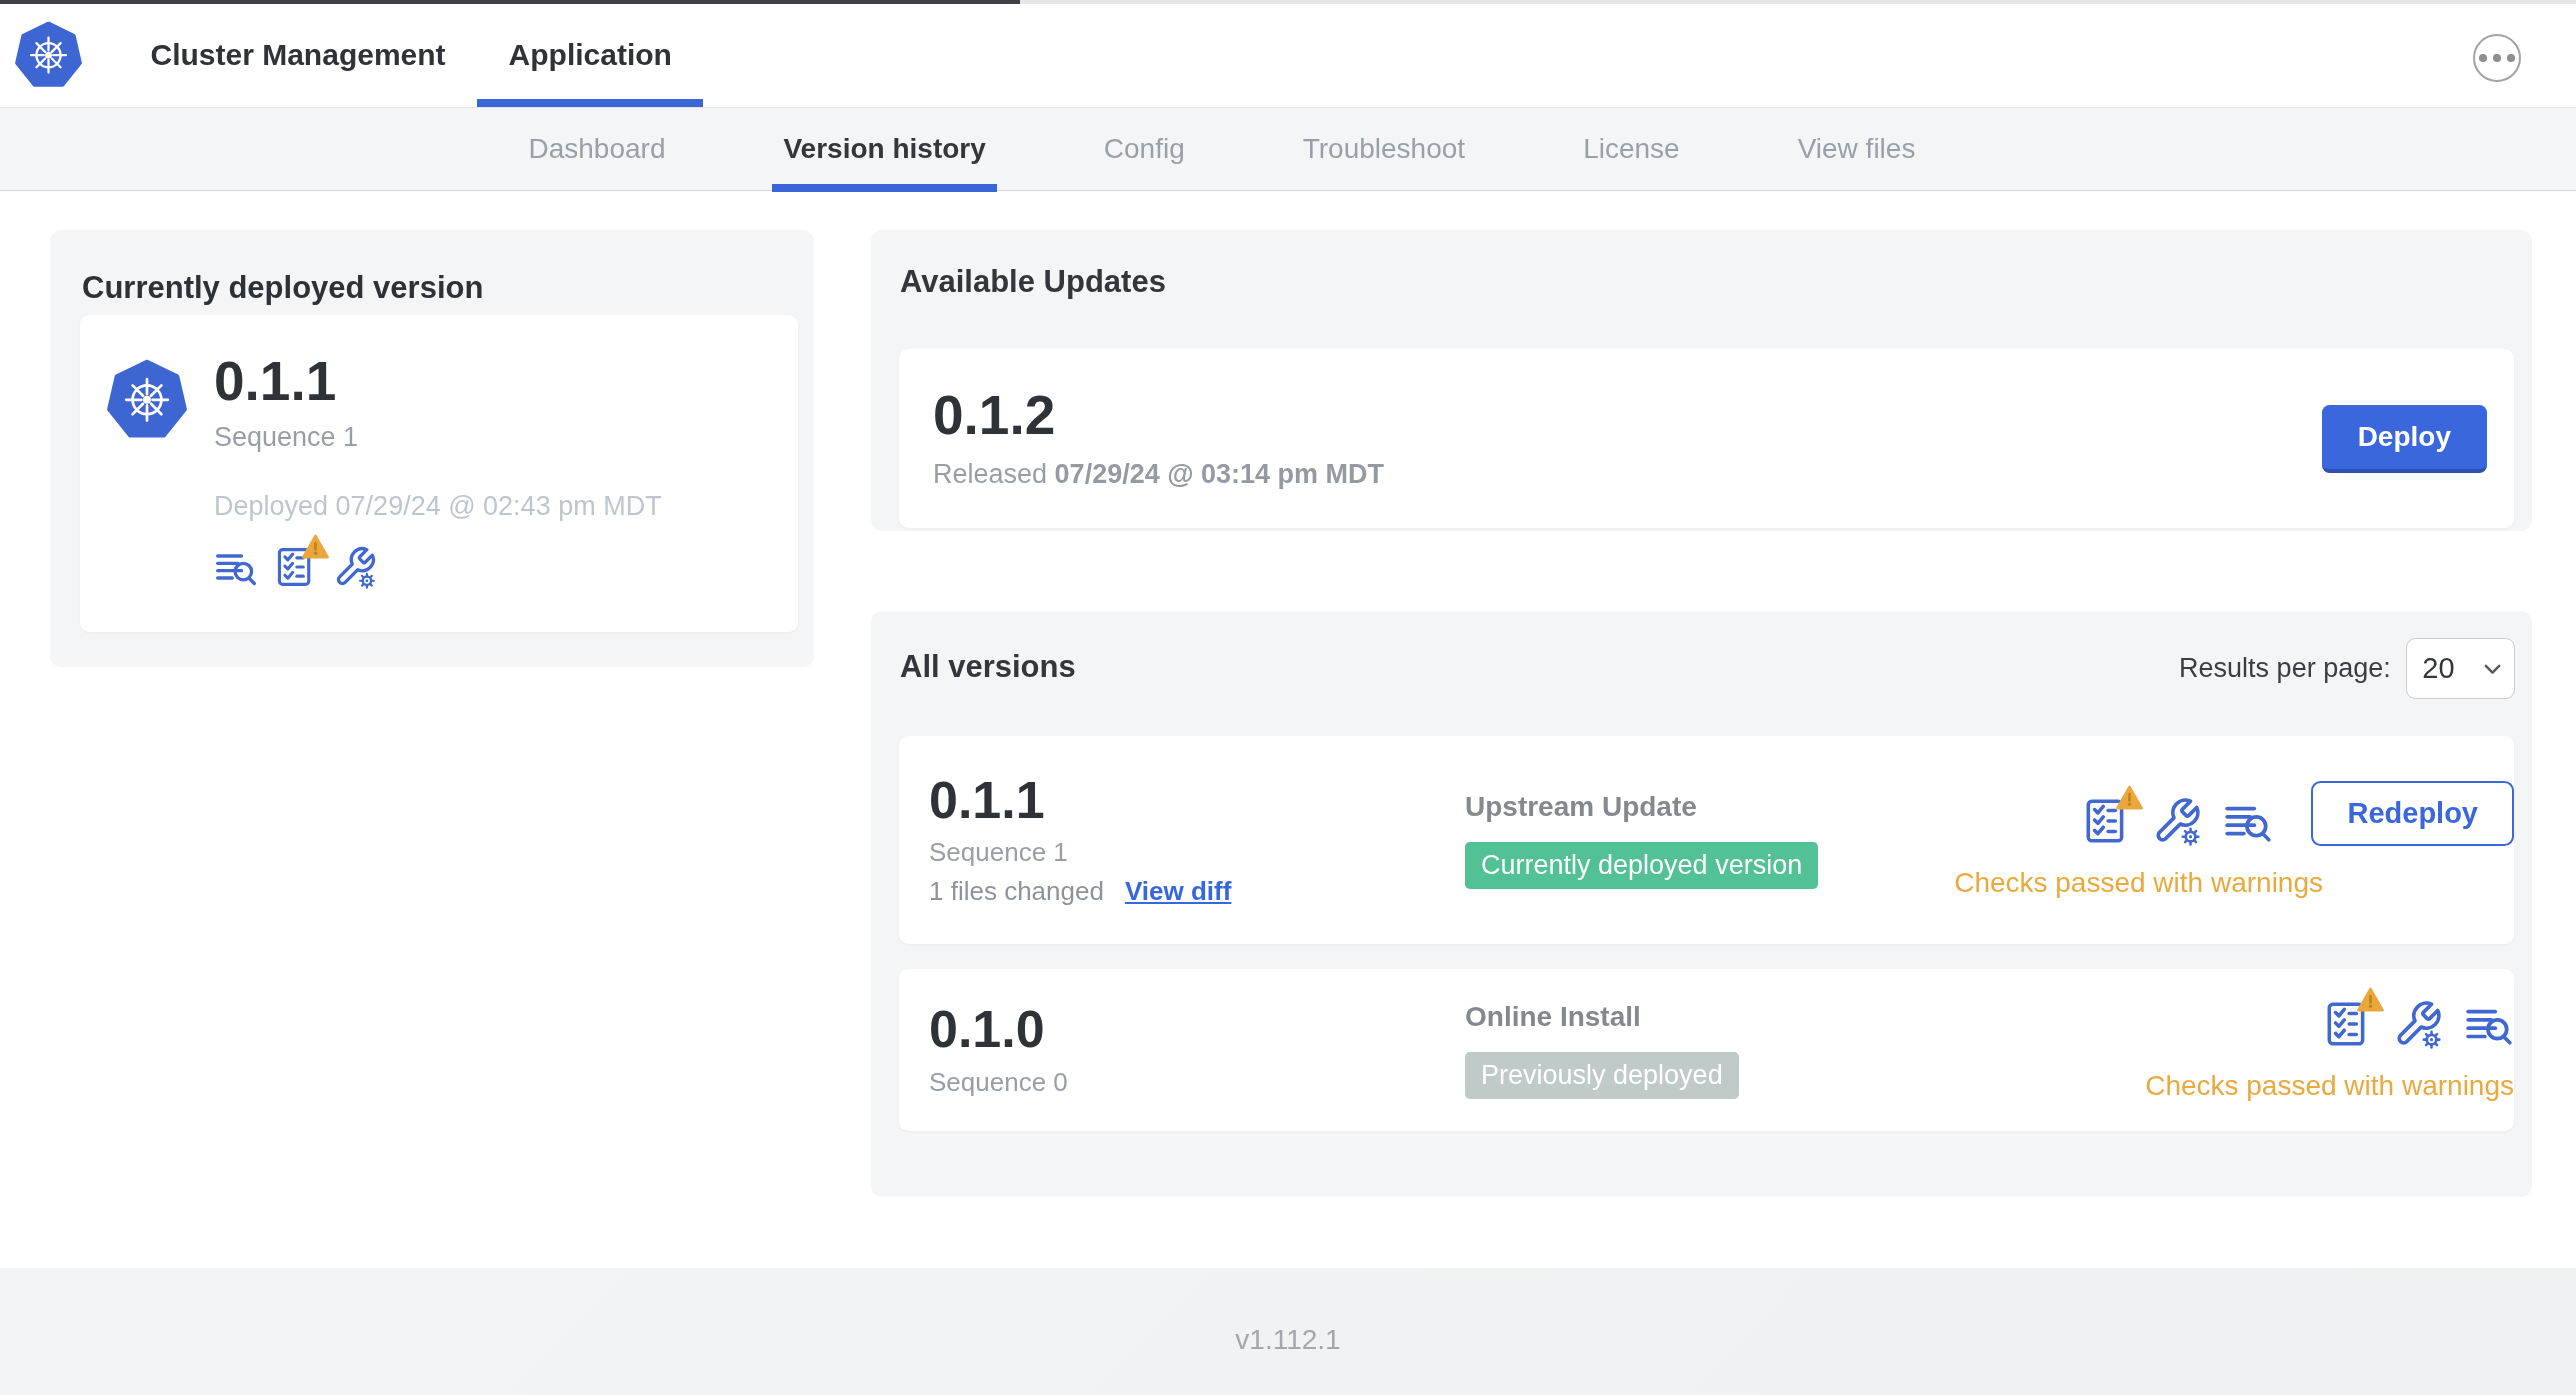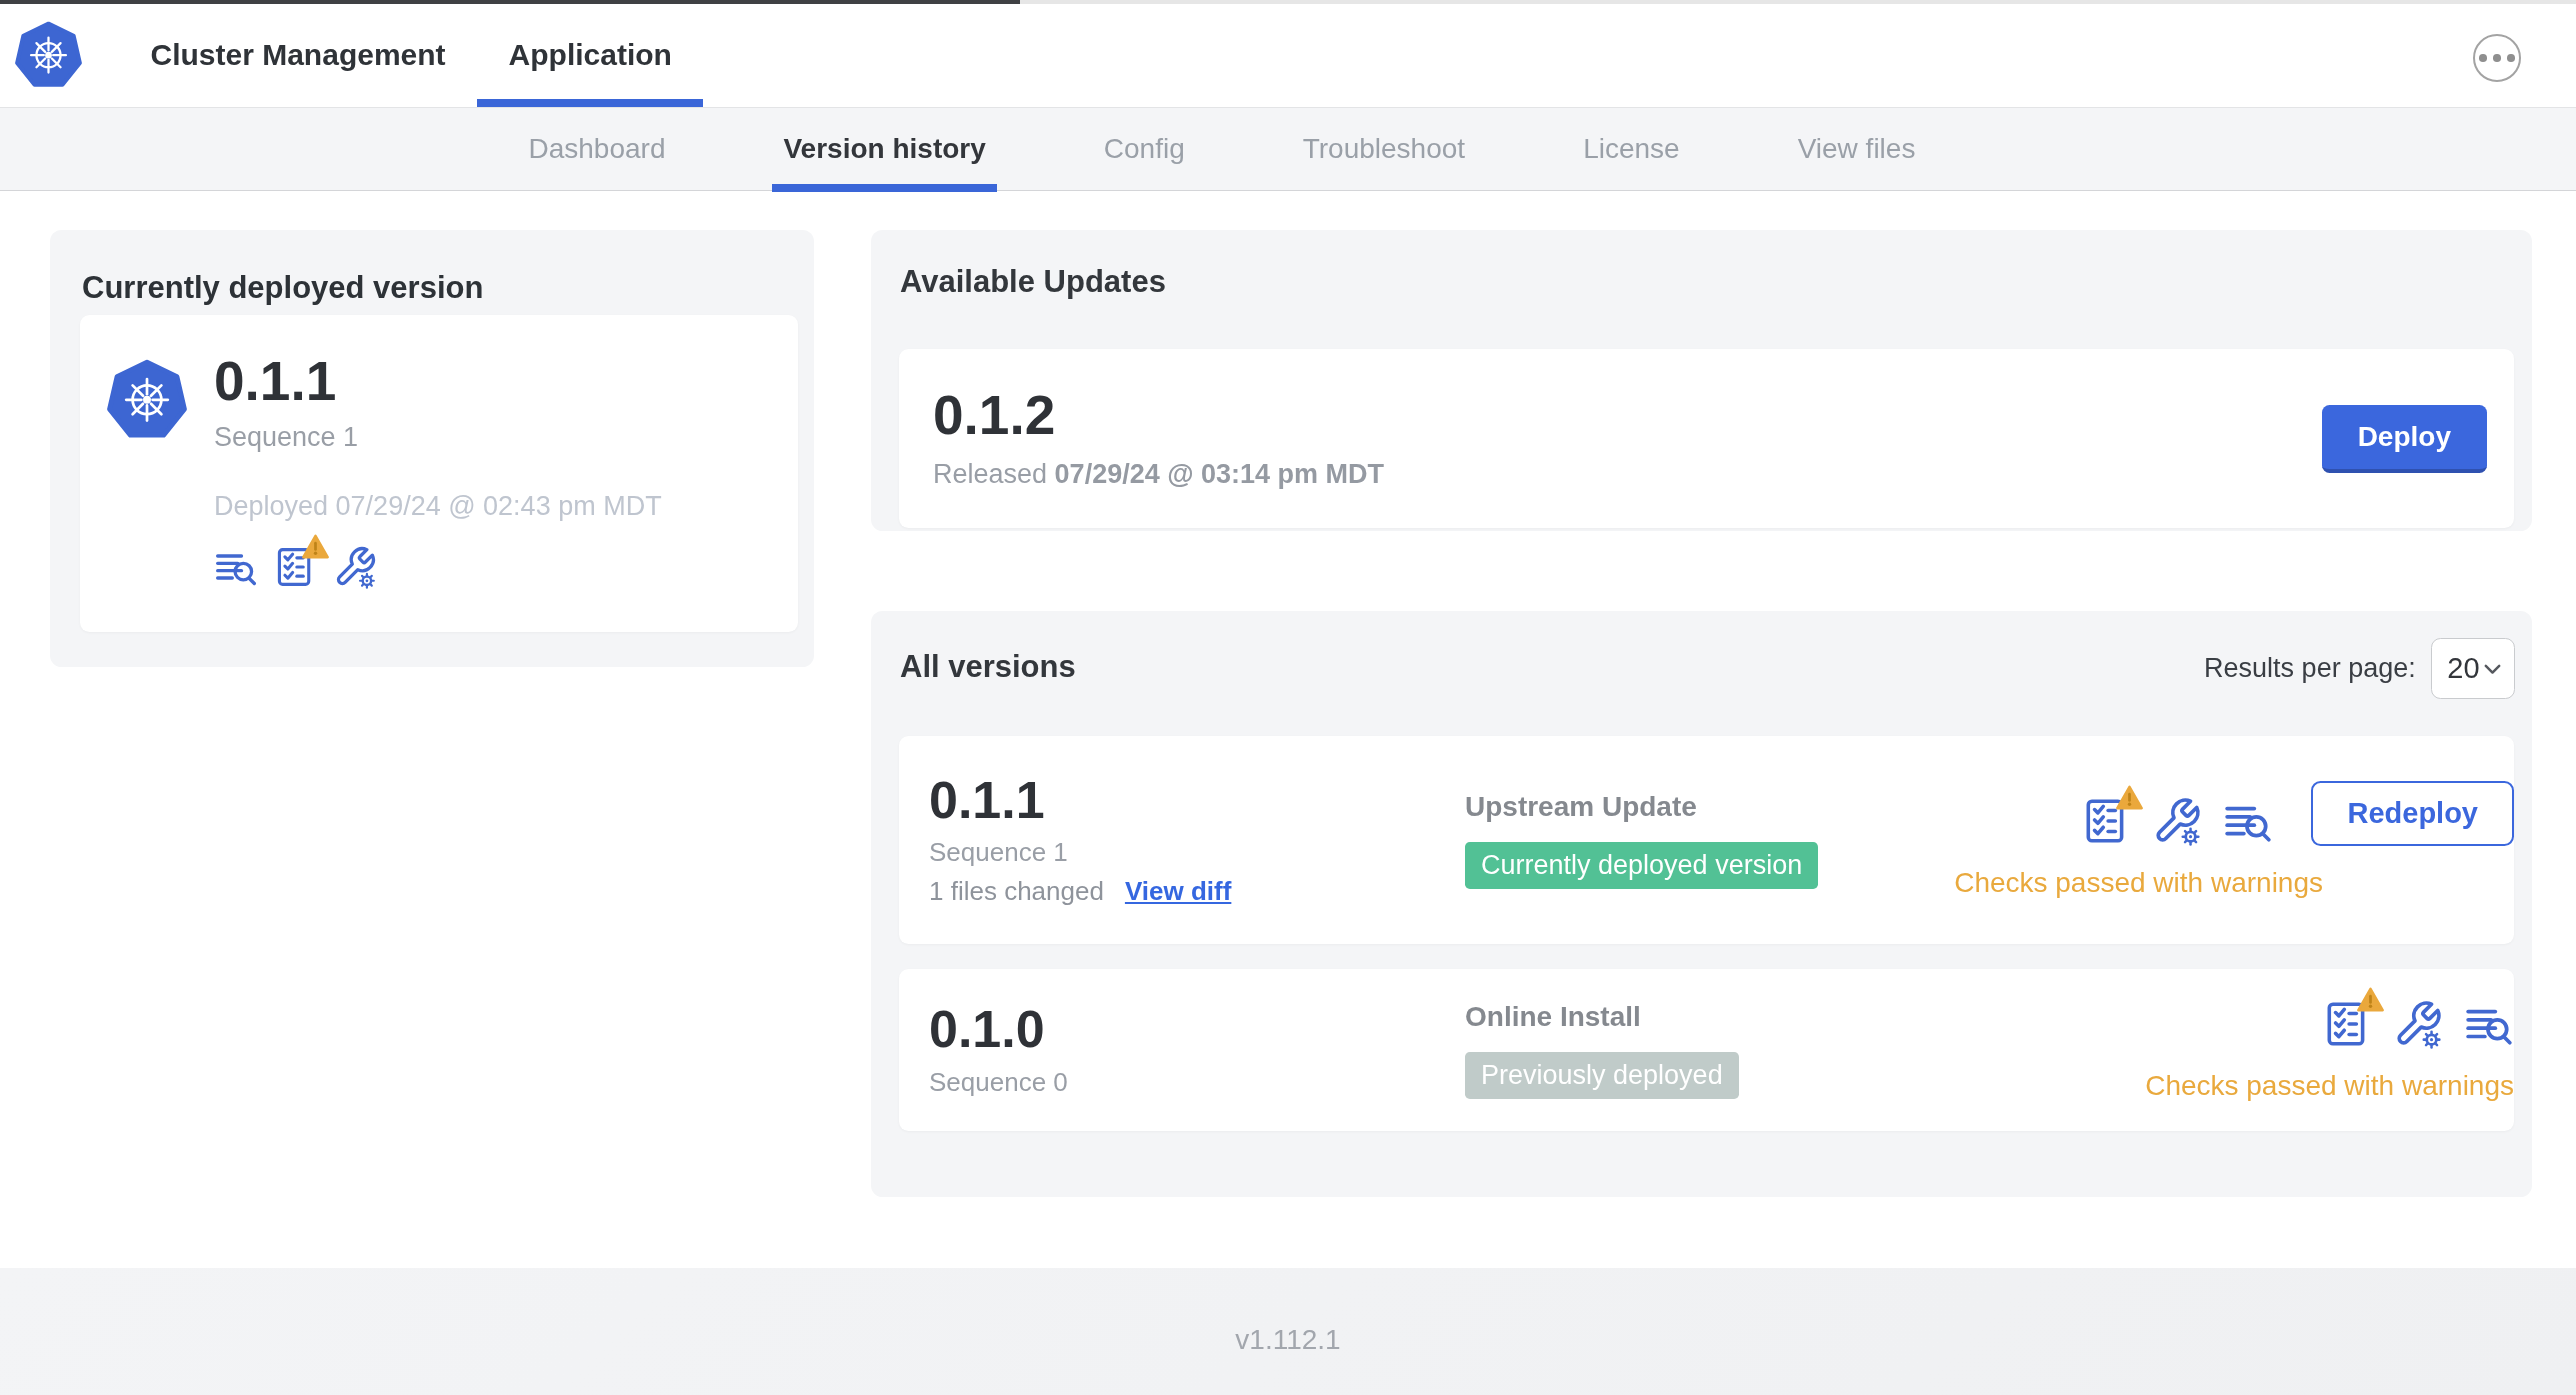--- a/index.html
+++ b/index.html
@@ -64,21 +64,21 @@
   .released-line b { font-weight:bold; color:#959aa2; }
   .btn-primary { background:#3b67dd; color:#fff; font-size:28px; font-weight:bold;
                  border:none; border-bottom:4.8px solid #2f51b0; border-radius:7.6px;
                  padding:16px 36px; cursor:pointer; }
 
   
   #allv-card { left:871px; top:611px; width:1661px; height:586px; }
   #allv-card .card-title { position:absolute; left:29px; top:38px; color:#33373c; }
   .results-group { position:absolute; right:17px; top:27px; display:flex; align-items:center; gap:15.3px; }
   .results-label { font-size:27px; color:#3a3e44; }
-  .select-box { width:84px; height:61px; background:#fff; border:1.9px solid #c9cbce; border-radius:9.5px;
+  .select-box { width:109px; height:61px; background:#fff; border:1.9px solid #c9cbce; border-radius:9.5px;
                 display:flex; align-items:center; justify-content:space-between; padding:0 11.5px 0 15.3px;
                 font-size:29px; color:#33363b; cursor:pointer; }
   .select-box svg { width:21px; height:13.4px; }
 
   .vrow { display:flex; align-items:center; }
   #vrow-0 { left:28px; top:125px; width:1615px; height:208px; }
   #vrow-1 { left:28px; top:358px; width:1615px; height:162px; }
   .vrow .left-col { width:566px; padding-left:30px; flex:none; }
   .version-row-num { font-size:52px; font-weight:bold; color:#2f3237; line-height:1.05; }
   .row-seq { font-size:26px; color:#999ea6; margin-top:9.5px; }

